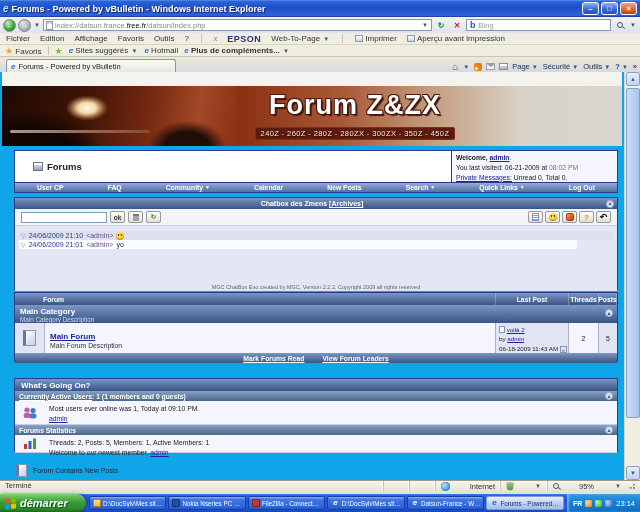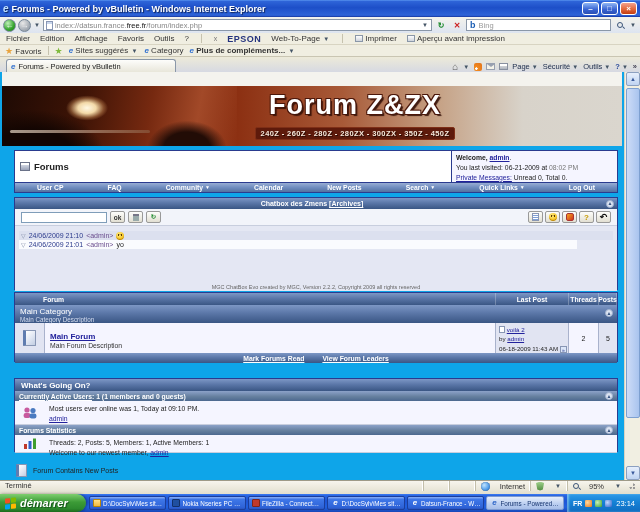--- a/index.html
+++ b/index.html
@@ -83,34 +83,34 @@
     background:
       radial-gradient(ellipse 30px 18px at 85px 22px, #FFF8E4 0%,#F3D9A8 30%, rgba(220,160,100,.4) 55%, transparent 70%),
       radial-gradient(ellipse 55px 38px at 185px 62px, #220C06 0 42%, transparent 72%),
       radial-gradient(ellipse 95px 62px at 30px 72px, #120502 0 45%, transparent 78%),
       linear-gradient(100deg,#1E0A04 0%,#3F1406 35%,#762910 62%,#A24928 82%,rgba(162,73,40,0) 100%)}
   .car-art::after{content:"";position:absolute;left:8px;top:44px;width:140px;height:3px;background:linear-gradient(90deg,#E8D9C8,#8a5a40);opacity:.7;border-radius:2px}
   .banner-title{position:absolute;left:218px;top:4px;width:270px;text-align:center;font-size:27px;font-weight:bold;letter-spacing:1px;color:#fff;
     text-shadow:-1px -1px 0 #4B170A,1px -1px 0 #4B170A,-1px 1px 0 #4B170A,2px 2px 1px rgba(50,14,6,.9)}
   .banner-sub{position:absolute;left:218px;top:41px;width:270px;text-align:center}
   .banner-sub span{display:inline-block;background:#5E1A0B;border:1px solid #7E2E16;border-radius:2px;padding:1px 5px;
-    font-size:7.5px;font-weight:bold;color:#F5E9DC;letter-spacing:.4px;text-shadow:1px 1px 0 #2E0B03}
+    font-size:7.5px;font-weight:normal;color:#F5E9DC;letter-spacing:.4px;text-shadow:1px 1px 0 #2E0B03}
 
   
   .vbox{position:absolute;left:14px;width:604px;background:#fff;border:1px solid #2A3B8F}
   .tcat{background:linear-gradient(180deg,#7D97C5 0%,#5B77A8 45%,#3A5684 100%);color:#fff}
   .thead2{background:linear-gradient(180deg,#8CA2C9 0%,#66809F 55%,#4C688F 100%);color:#fff}
   .navstrip{background:linear-gradient(180deg,#98ADD3 0%,#6F8CBF 50%,#54719F 100%)}
   a,.lnk{color:#22229C;text-decoration:underline;cursor:pointer}
   .collapse{width:8px;height:8px;border-radius:50%;background:#DCE4F2;border:1px solid #9FB0CE;color:#3A5684;
     display:flex;align-items:center;justify-content:center;font-size:5px;line-height:5px;flex:0 0 auto}
 
   
   .welcome{top:78px;height:33px;display:flex}
-  .wleft{flex:1;display:flex;align-items:center;gap:4px;padding-left:5px;font-weight:bold;font-size:9.5px;color:#222}
+  .wleft{flex:1;display:flex;align-items:center;gap:4px;padding-left:18px;font-weight:bold;font-size:9.5px;color:#222}
   .forums-ico{width:10px;height:9px;background:linear-gradient(#E6EAF2,#9AA2B8);border:1px solid #6A7288;box-shadow:inset 0 2px 0 #fff}
   .wpanel{width:166px;background:#F5F5FF;border-left:1px solid #2A3B8F;font-size:6.8px;line-height:1.45;padding:2px 4px;color:#222}
   .dim{color:#777}
 
   
   .navbar{top:111px;height:10px;left:14px;width:604px;position:absolute;border:1px solid #2A3B8F;border-top:none;
     display:flex;align-items:center;justify-content:space-around;font-size:6.8px;font-weight:bold;color:#fff}
   .navbar span{white-space:nowrap}
   .navdd{font-size:5px;vertical-align:1px}
 
@@ -141,21 +141,21 @@
   .chat-foot{height:8px;background:#E4E7F3;text-align:center;font-size:5.5px;color:#666;line-height:8px}
 
   
   .ftable{top:220px;height:70px}
   .fhead{height:12px;display:flex;align-items:center;font-size:6.8px;font-weight:bold}
   .fhead .c-forum{width:481px;padding-left:28px}
   .c-last{width:73px;text-align:center}.c-thr{width:30px;text-align:center}.c-pst{width:18px;text-align:center}
   .fhead>div{border-right:1px solid rgba(255,255,255,.25);height:100%;display:flex;align-items:center;justify-content:center}
   .fhead .c-forum{justify-content:flex-start}
   .fcat{height:18px;padding:2px 5px;position:relative}
-  .fcat .cname{font-size:8px;font-weight:normal}
+  .fcat .cname{font-size:8px;font-weight:bold}
   .fcat .cdesc{font-size:6.3px;color:#D6DEF0}
   .fcat .collapse{position:absolute;right:4px;top:4px}
   .frow{height:30px;display:flex;font-size:6.8px}
   .frow>div{border-right:1px solid #A9B2CC;height:100%}
   .cell-ico{width:30px;background:#E1E4F2;display:flex;align-items:center;justify-content:center}
   .ficon{width:13px;height:16px;background:linear-gradient(135deg,#FFFFFF,#DFE5F2 55%,#C2CDE2);border:1px solid #8896B4;border-left:3px solid #5F7CB0;border-radius:1px}
   .cell-main{width:451px;background:#F5F5FF;padding:9px 5px}
   .cell-main .fname{font-size:8px;font-weight:bold}
   .cell-main .fdesc{font-size:6.8px;color:#333;margin-top:1px}
   .cell-last{width:73px;background:#E1E4F2;padding:2px 3px;font-size:6.2px;line-height:1.5;white-space:nowrap}
@@ -177,21 +177,21 @@
   .wrow .tcell{flex:1;padding:3px 4px;font-size:6.8px;line-height:1.5}
   .r1{height:24px}.r2{height:18px}
 
   
   .legend{position:absolute;left:16px;top:392px;display:flex;align-items:center;gap:6px;font-size:7px;color:#222}
   .ficon.small{width:11px;height:13px}
 
   
   .statusbar{position:absolute;top:480px;left:0;width:640px;height:14px;background:linear-gradient(180deg,#F7F5ED,#E2DFCE);
     border-top:1px solid #9E9A87;display:flex;font-size:7.5px;color:#333;padding:0 5px}
-  .stseg{height:10px;border-left:1px solid #C2BEA9;box-shadow:-1px 0 0 #fff;display:flex;align-items:center;gap:10px;padding:0 5px}
+  .stseg{height:10px;border-left:1px solid #C2BEA9;box-shadow:-1px 0 0 #fff;display:flex;align-items:center;gap:20px;padding:0 5px}
   .stfill{flex:1}
   .globe{width:9px;height:9px;border-radius:50%;background:radial-gradient(circle at 35% 35%,#BFE3FF,#4E9BE8 60%,#1F66C0);box-shadow:inset 0 0 1px #14407E}
   .shield{width:8px;height:9px;background:linear-gradient(#9FD08A,#4E8A3C);clip-path:polygon(50% 0,100% 18%,85% 88%,50% 100%,15% 88%,0 18%)}
   .grip{width:8px;height:8px;background:
     radial-gradient(circle at 85% 85%,#999 1px,transparent 1.3px),
     radial-gradient(circle at 85% 45%,#999 1px,transparent 1.3px),
     radial-gradient(circle at 45% 85%,#999 1px,transparent 1.3px)}
 
   
   .taskbar{position:absolute;top:494px;left:0;width:640px;height:18px;
@@ -237,21 +237,21 @@
       <span class="winbtn close">×</span>
     </span>
   </div>
 
   <div class="addrbar">
     <span class="navcirc back">←</span>
     <span class="navcirc fwd">→</span>
     <span class="ddarrow">▼</span>
     <div class="addrfield">
       <span class="pageico"></span>
-      <span><span class="urldim">index://datsun.france.</span><span class="urldom">free.fr</span><span class="urldim">/forum/index.php</span></span>
+      <span><span class="urldim">index://datsun.france.</span><span class="urldom">free.fr</span><span class="urldim">/datsun/index.php</span></span>
       <span class="ddarrow">▼</span>
     </div>
     <span class="tinybtn refresh">↻</span>
     <span class="tinybtn stop">✕</span>
     <div class="searchbox">
       <span class="bing-b">b</span>
       <span class="searchph">Bing</span>
     </div>
     <span class="tinybtn">
         <span class="mag"></span>
@@ -273,21 +273,21 @@
     <span class="menusep"></span>
     <span class="menuitem"><span class="mico"></span><span>Imprimer</span></span>
     <span class="menuitem"><span class="mico"></span><span>Aperçu avant impression</span></span>
   </div>
 
   <div class="favbar">
     <span class="menuitem"><span class="star">★</span> <span>Favoris</span></span>
     <span class="favsep"></span>
     <span class="star add">★</span>
     <span class="menuitem"><span class="smalle">e</span> <span>Sites suggérés</span> <span class="ddarrow">▼</span></span>
-    <span class="menuitem"><span class="smalle">e</span> <span>Category</span></span>
+    <span class="menuitem"><span class="smalle">e</span> <span>Hotmail</span></span>
     <span class="menuitem bold"><span class="smalle">e</span> <span>Plus de compléments...</span> <span class="ddarrow">▼</span></span>
   </div>
 
   <div class="tabbar">
     <div class="tab">
       <span class="smalle">e</span>
       <span>Forums - Powered by vBulletin</span>
     </div>
     <div class="cmdbar">
       <span class="home">⌂</span>

